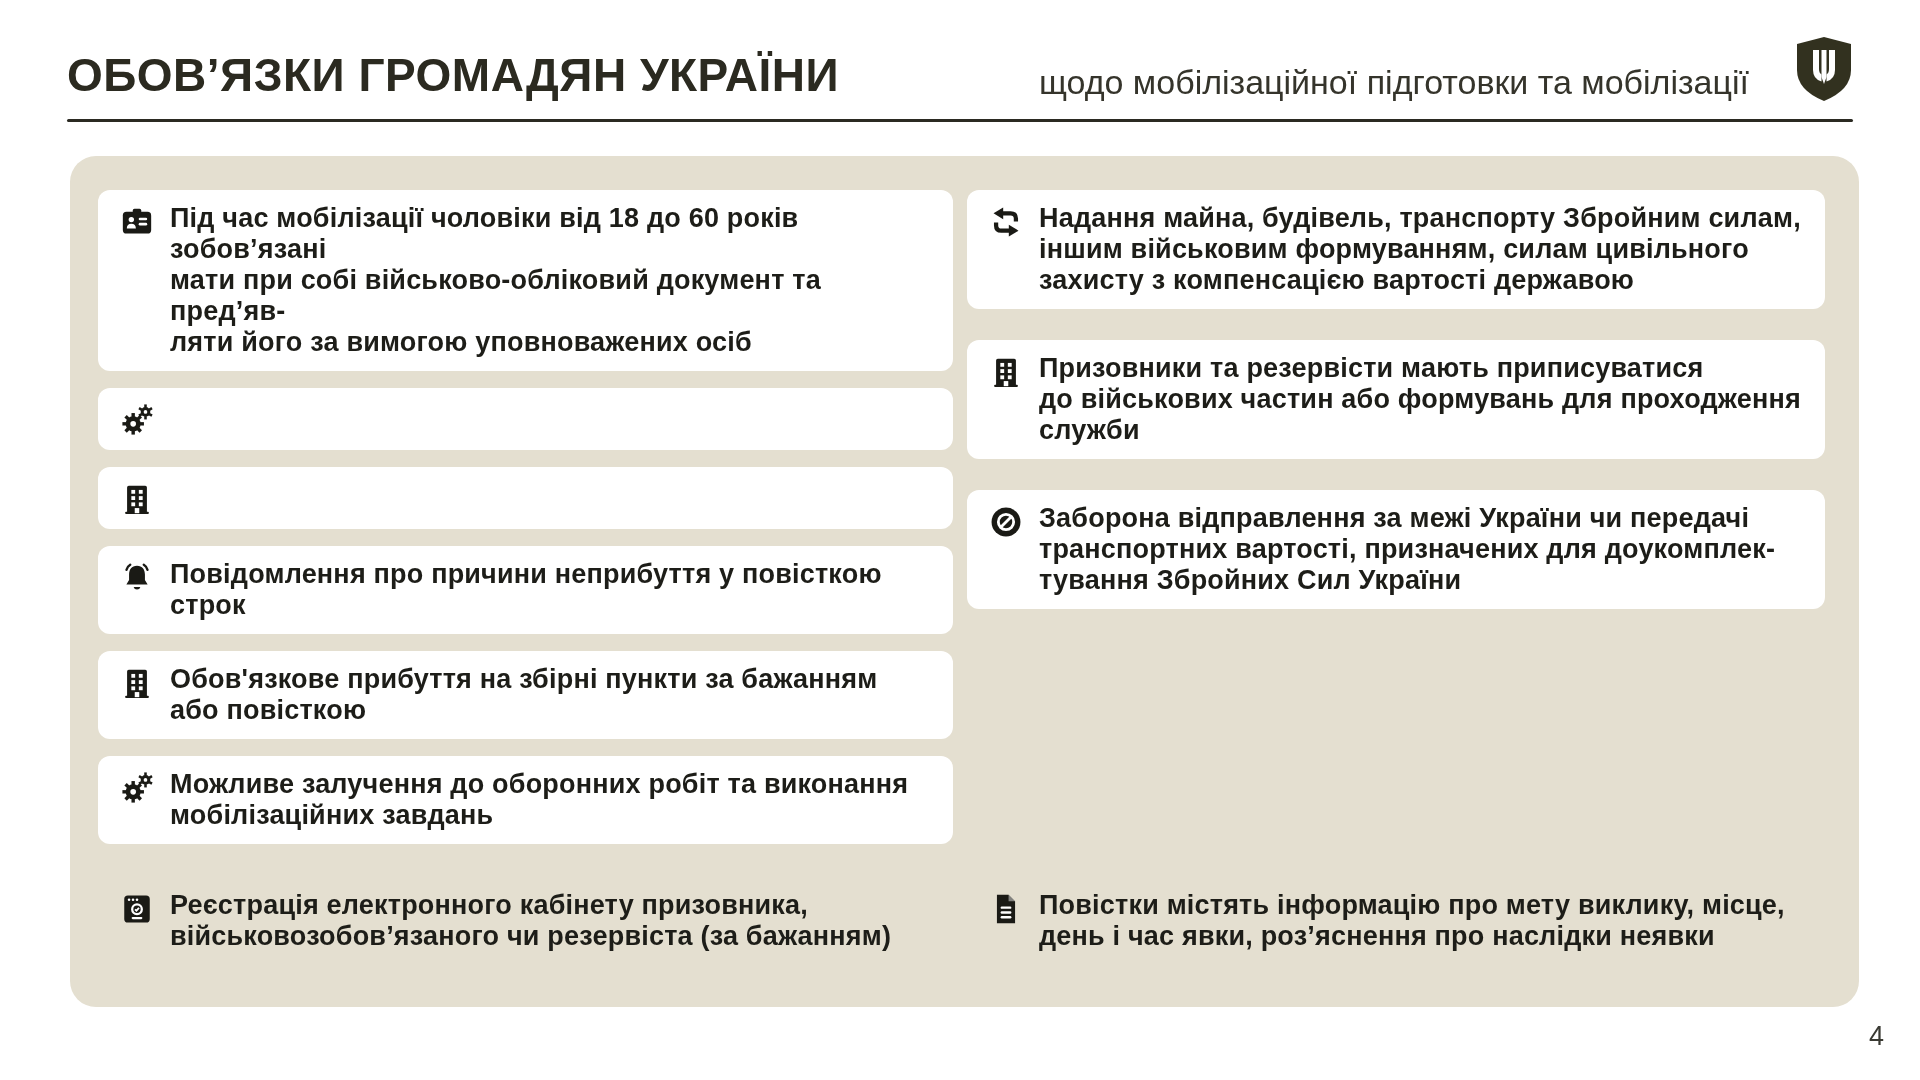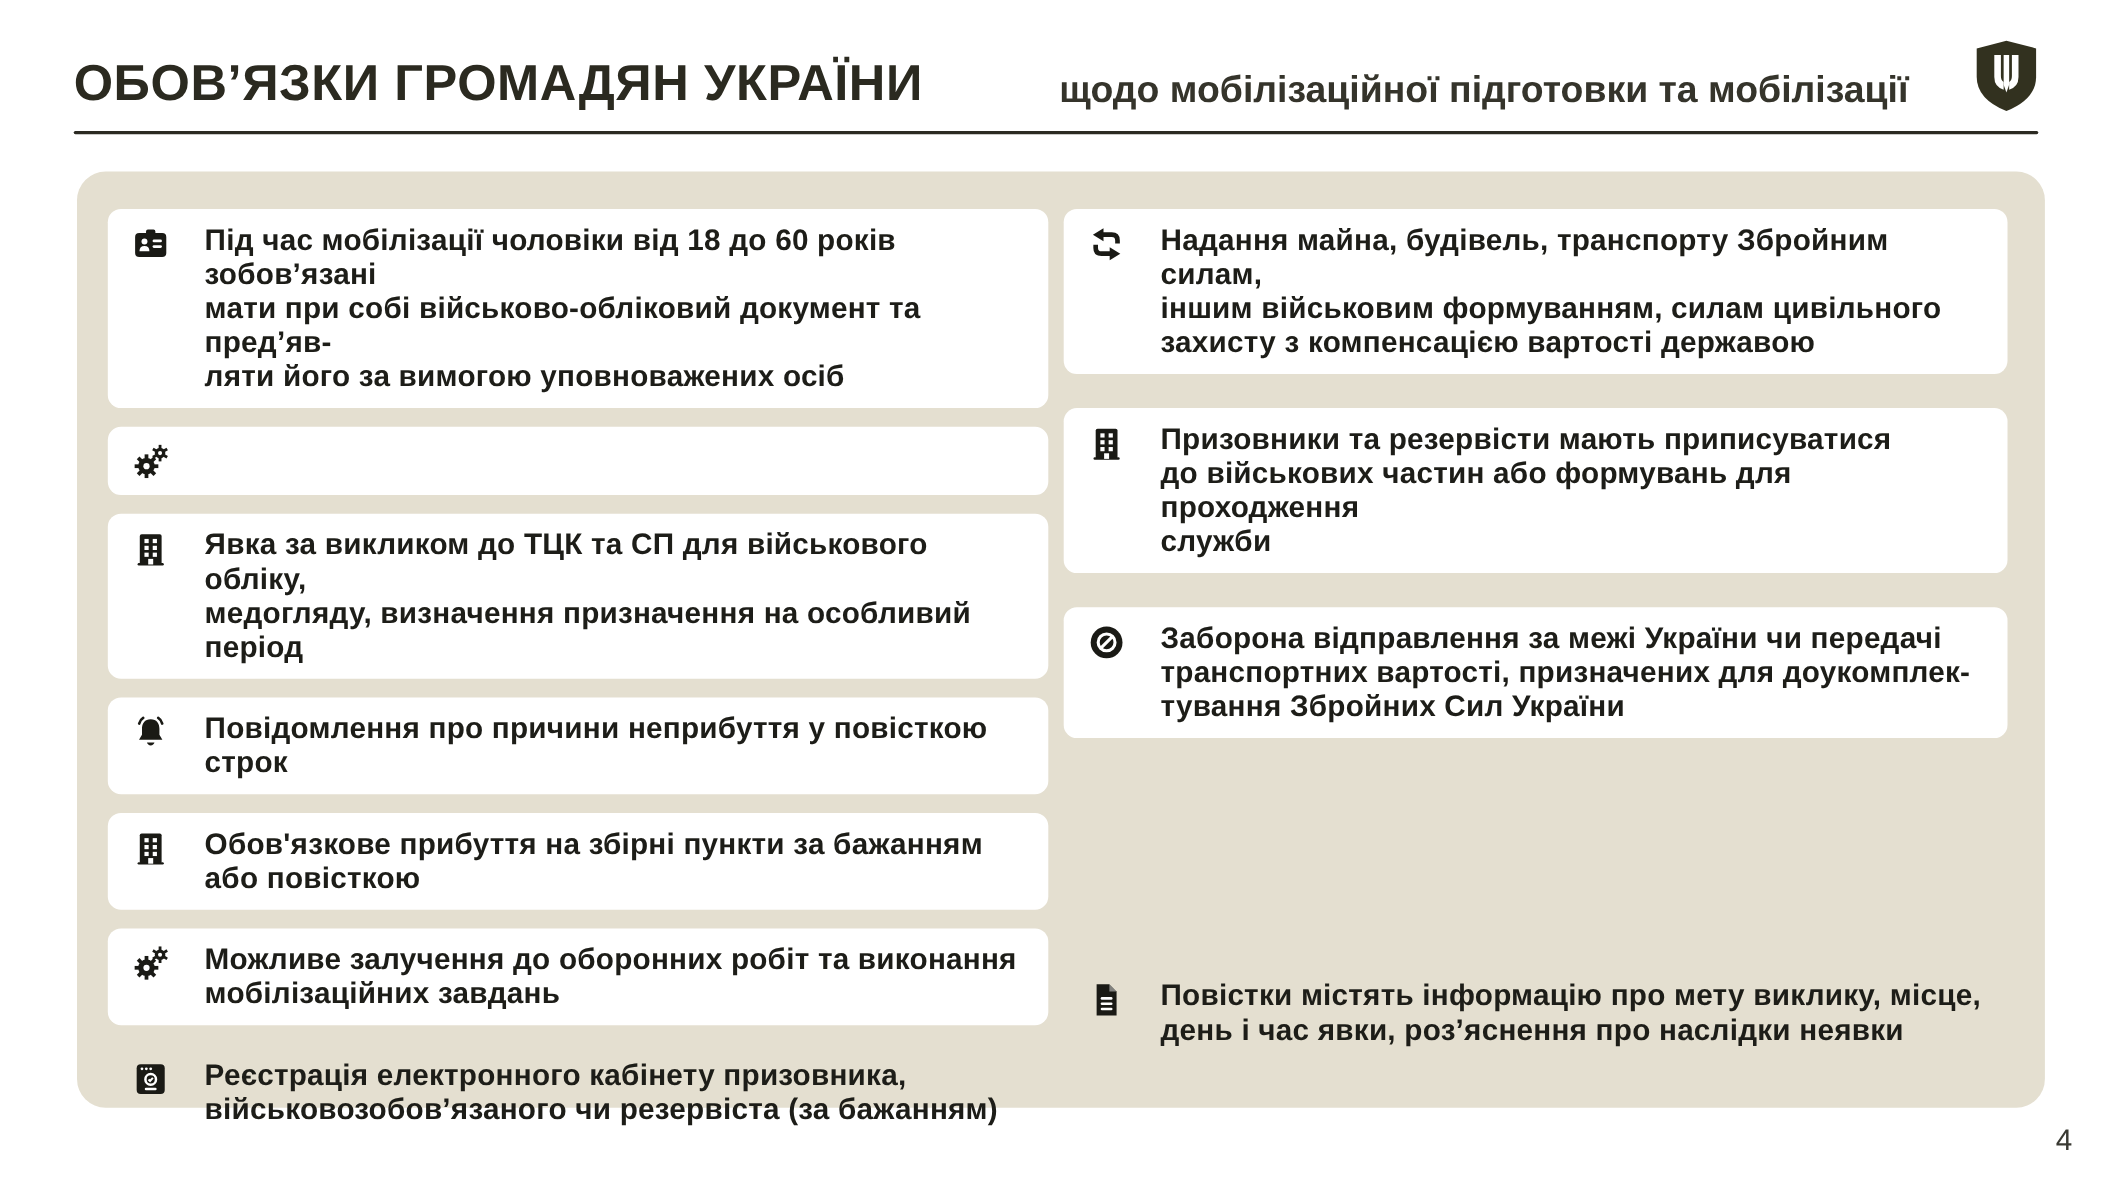--- a/index.html
+++ b/index.html
@@ -10,22 +10,22 @@
   }
   .header{
     position:absolute;left:67px;top:36px;width:1786px;
     display:flex;align-items:flex-end;
   }
   .page-title{
     font-size:46px;font-weight:bold;color:#2b2a20;letter-spacing:.5px;
     white-space:nowrap;
   }
   .page-subtitle{
-    margin-left:auto;margin-right:60px;
-    font-size:34px;font-weight:bold;color:#35342b;white-space:nowrap;
+    margin-left:auto;margin-right:46px;
+    font-size:34px;font-weight:normal;color:#35342b;white-space:nowrap;
   }
   .logo{width:58px;height:66px;flex:0 0 58px;}
   .header-rule{
     position:absolute;left:67px;top:119px;width:1786px;height:3px;
     background:#2b2a22;border-radius:2px;
   }
   .panel{
     position:absolute;left:70px;top:156px;width:1789px;height:851px;
     background:#e4dfd0;border-radius:26px;box-sizing:border-box;
     padding:34px 34px 42px 28px;
@@ -37,21 +37,21 @@
   .card{
     background:#ffffff;border-radius:12px;
     padding:13px 22px;box-sizing:border-box;
     display:flex;gap:16px;align-items:flex-start;
   }
   .card.plain{background:transparent;margin-top:auto;}
   .card .icon{width:34px;height:34px;flex:0 0 34px;margin-top:2px;}
   .card .icon svg{display:block;width:34px;height:34px;}
   .card-text{
     font-size:27px;line-height:31px;font-weight:600;color:#1d1d18;
-    white-space:pre-line;letter-spacing:.2px;margin-left:16px;
+    white-space:pre-line;letter-spacing:.2px;
   }
   .page-number{
     position:absolute;right:36px;bottom:28px;
     font-size:27px;color:#3a3a33;
   }
 </style>
 </head>
 <body>
 
 <div class="header">
@@ -124,23 +124,20 @@
             <rect x="3.6" y="21" width="16.8" height="1.6" rx=".8" fill="#1a1a15"></rect>
             <rect x="8" y="5.6" width="2.7" height="2.7" fill="#fff"></rect>
             <rect x="13.3" y="5.6" width="2.7" height="2.7" fill="#fff"></rect>
             <rect x="8" y="10" width="2.7" height="2.7" fill="#fff"></rect>
             <rect x="13.3" y="10" width="2.7" height="2.7" fill="#fff"></rect>
             <rect x="8" y="14.4" width="2.7" height="2.7" fill="#fff"></rect>
             <rect x="13.3" y="14.4" width="2.7" height="2.7" fill="#fff"></rect>
             <rect x="10.4" y="18.4" width="3.2" height="3.6" fill="#fff"></rect>
           </svg>
         </span>
-        <div class="card-text">Явка за викликом до ТЦК та СП для військового обліку,
-медогляду, визначення призначення на особливий
-період</div>
       </div>
       <div class="card">
         <span class="icon">
           <svg viewBox="0 0 24 24">
             <path d="M12 3.4 c-3.8 0 -5.6 2.6 -5.6 6.2 v3.8 l-1.9 3.2 h15 l-1.9 -3.2 v-3.8 c0 -3.6 -1.8 -6.2 -5.6 -6.2 z" fill="#1a1a15"></path>
             <path d="M9.6 18.4 a2.5 2.5 0 0 0 4.8 0 z" fill="#1a1a15"></path>
             <path d="M4.6 6.2 q.6 -2.4 2.6 -3.6 M19.4 6.2 q-.6 -2.4 -2.6 -3.6" stroke="#1a1a15" stroke-width="1.7" fill="none" stroke-linecap="round"></path>
           </svg>
         </span>
         <div class="card-text">Повідомлення про причини неприбуття у повісткою

